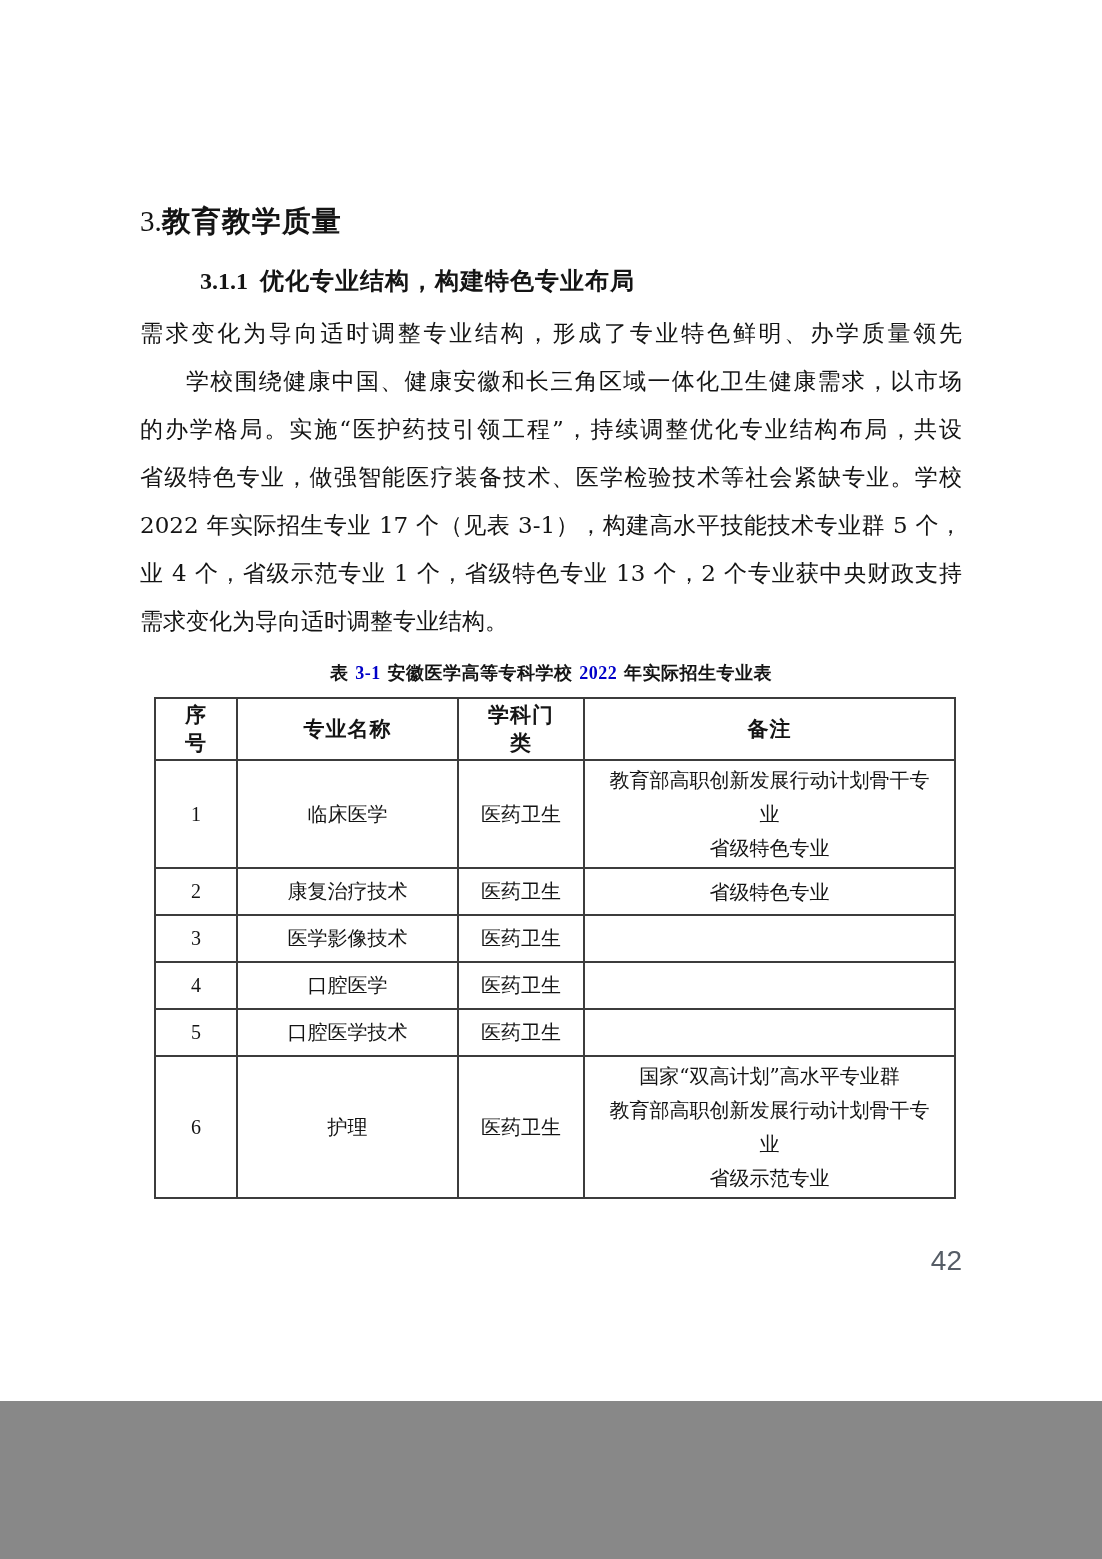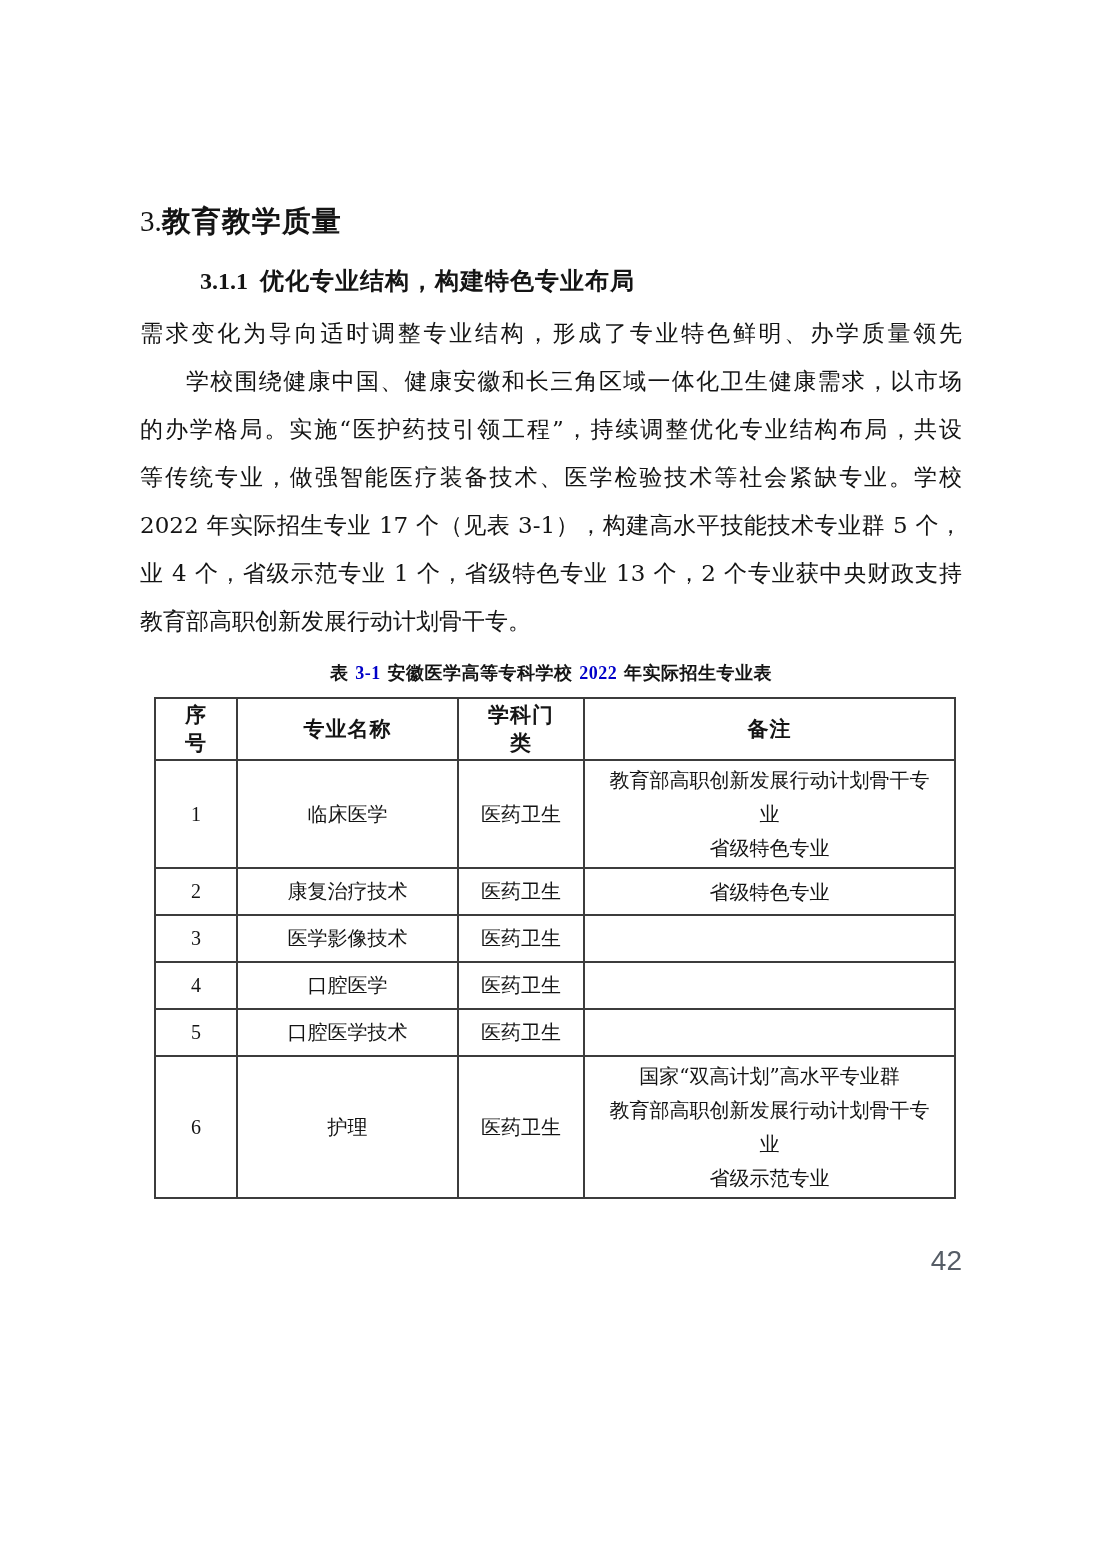--- a/index.html
+++ b/index.html
@@ -1,19 +1,19 @@
 <!DOCTYPE html>
 <html lang="zh" style="--ref-blue: #0000C8; --ink: #141414; --pagenum-gray: #565d66;"><head>
 <meta charset="utf-8">
 <style>
   * { margin:0; padding:0; box-sizing:border-box; }
   html,body { background:#888; }
   .page {
     position:relative;
-    width:1102px; height:1559px;
+    width:1102px; height:1401px;
     margin:0 auto;
     background:#ffffff;
     color:var(--ink,#111);
     font-family:"DejaVu Serif","Liberation Serif",serif;
     overflow:hidden;
   }
   .content { padding:0 140px; }
 
   
   .h1 { padding-top:203px; font-size:29px; line-height:36px; }
@@ -85,24 +85,24 @@
 
 
     <div class="h3">
       <span class="num">3.1.1</span><span class="txt">优化专业结构，构建特色专业布局</span>
     </div>
 
     <div class="para">
       <div class="pline">需求变化为导向适时调整专业结构，形成了专业特色鲜明、办学质量领先</div>
       <div class="pline first">学校围绕健康中国、健康安徽和长三角区域一体化卫生健康需求，以市场</div>
       <div class="pline">的办学格局。实施“医护药技引领工程”，持续调整优化专业结构布局，共设</div>
-      <div class="pline">等传统专业，做强智能医疗装备技术、医学检验技术等社会紧缺专业。学校</div>
+      <div class="pline">省级特色专业，做强智能医疗装备技术、医学检验技术等社会紧缺专业。学校</div>
       <div class="pline">2022 年实际招生专业 17 个（见表 3-1），构建高水平技能技术专业群 5 个，</div>
       <div class="pline">业 4 个，省级示范专业 1 个，省级特色专业 13 个，2 个专业获中央财政支持</div>
-      <div class="pline last">教育部高职创新发展行动计划骨干专。</div>
+      <div class="pline last">需求变化为导向适时调整专业结构。</div>
     </div>
 
     <div class="caption">
       <span>表 </span><span class="ref">3-1</span><span> 安徽医学高等专科学校 </span><span class="ref">2022</span><span> 年实际招生专业表</span>
     </div>
 
     <table class="majors">
       <colgroup>
         <col class="c-no">
           <col class="c-maj">

